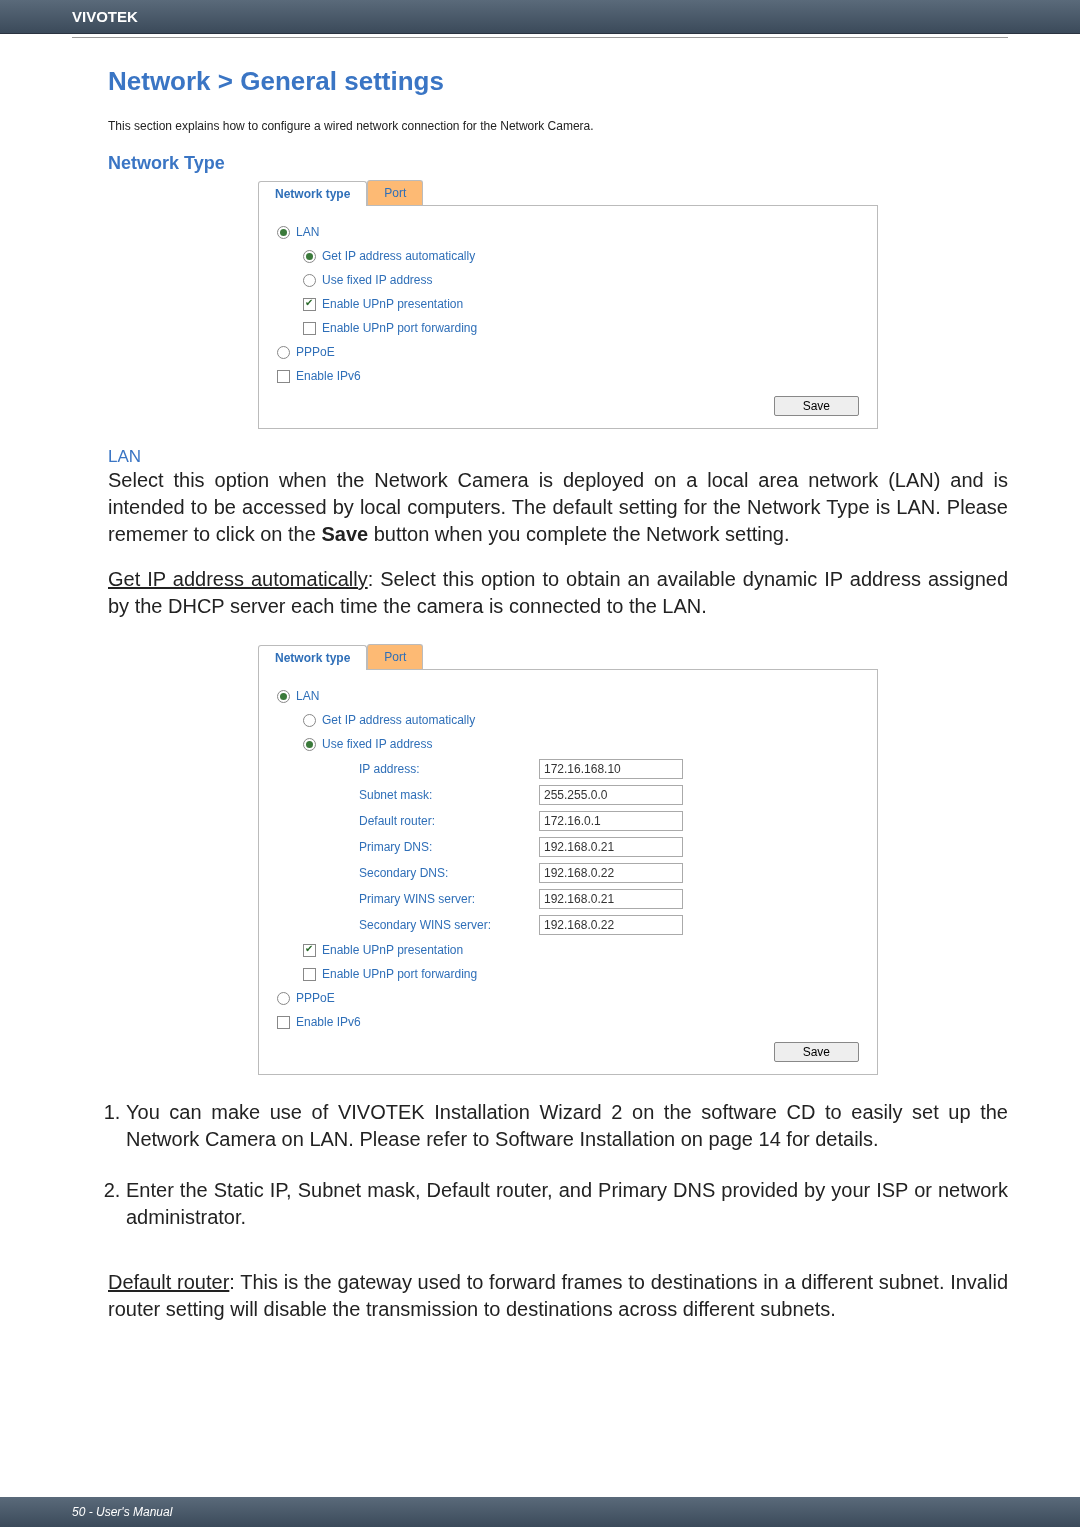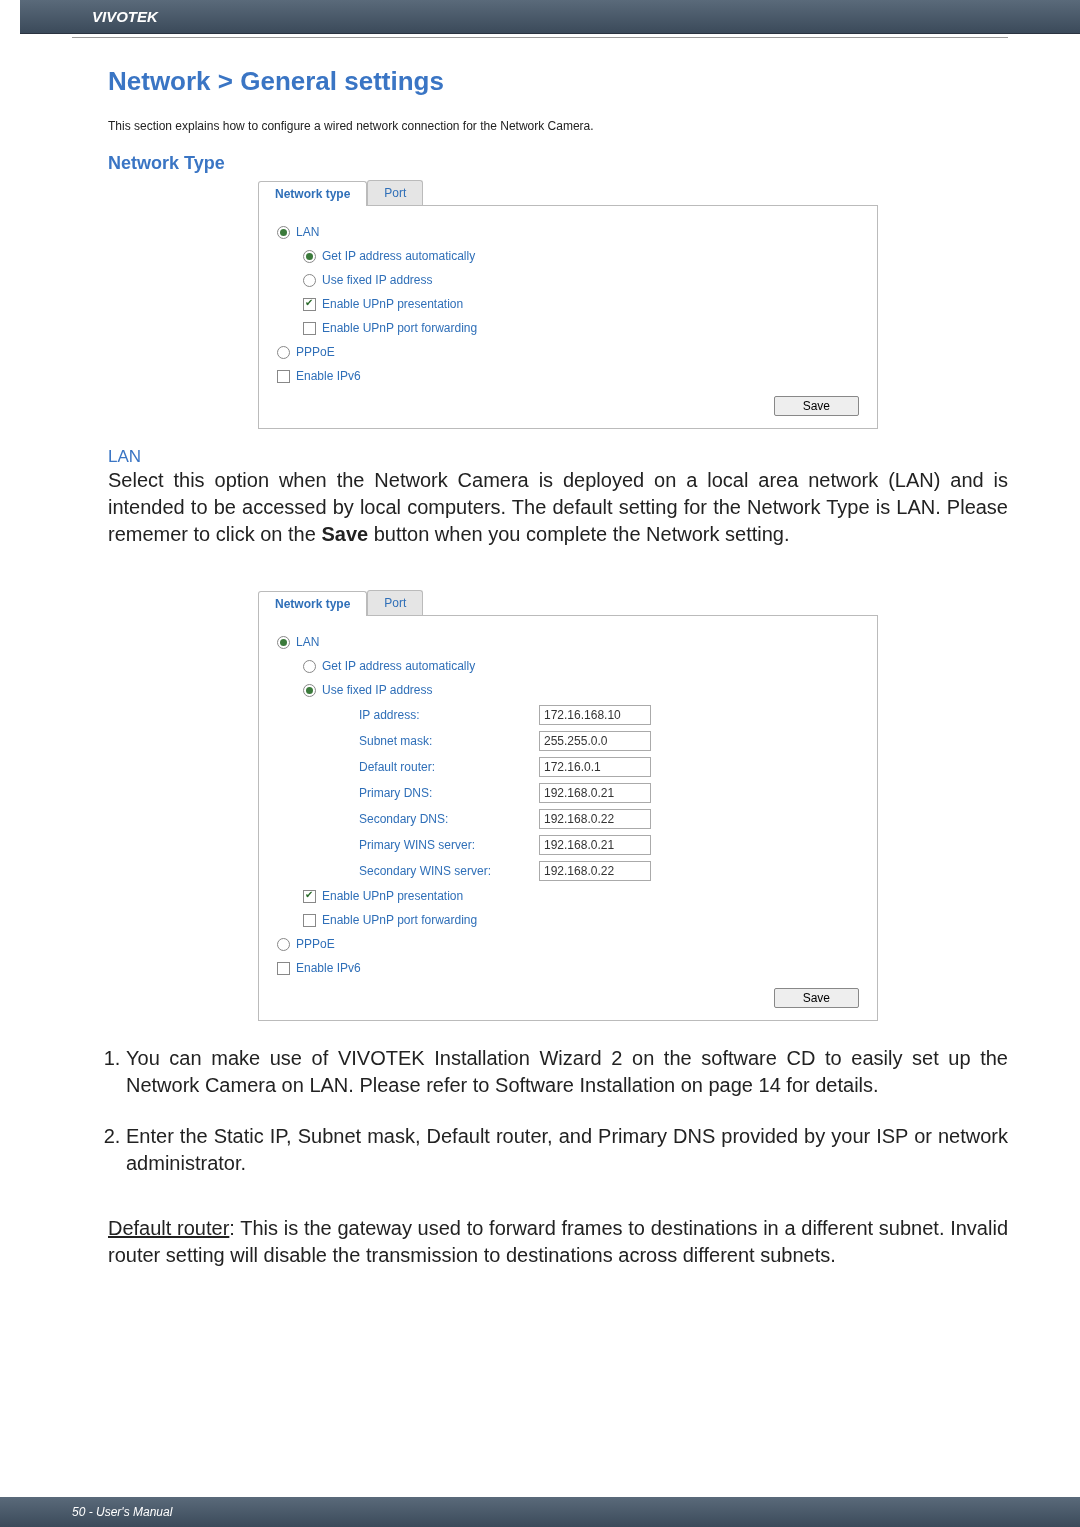--- a/index.html
+++ b/index.html
@@ -7,25 +7,23 @@
     font-family: Arial, Helvetica, sans-serif;
     width: 1080px;
     height: 1527px;
     background: #fff;
     position: relative;
   }
   .header-bar {
     background: linear-gradient(#5a6a7a, #3b4a5a);
     color: #fff;
     padding: 8px 0 8px 72px;
-    font-style: italic;
     font-weight: bold;
     font-size: 15px;
     border-bottom: 1px solid #2a3340;
-    margin-left: 20px;
   }
   .thin-line {
     border-top: 1px solid #999;
     margin: 3px 72px 0 72px;
   }
   .content {
     padding: 28px 72px 0 108px;
   }
   .page-title {
     color: #3a75c4;
@@ -49,21 +47,21 @@
     margin-left: 150px;
     margin-bottom: 18px;
   }
   .tabs {
     display: flex;
     font-size: 12px;
   }
   .tab {
     padding: 5px 16px;
     border: 1px solid #bbb;
-    background: #e5e5e5;
+    background: #fdba74;
     color: #2f6fb8;
     cursor: pointer;
     border-bottom: none;
     border-radius: 3px 3px 0 0;
   }
   .tab.active {
     background: #fff;
     font-weight: bold;
     position: relative;
     top: 1px;
@@ -116,21 +114,21 @@
     align-items: center;
     padding: 3px 0 3px 82px;
     font-size: 12px;
     color: #2f6fb8;
   }
   .field-row .lbl { width: 180px; }
   .field-row input {
     border: 1px solid #aaa;
     font-size: 12px;
     padding: 2px 4px;
-    width: 112px;
+    width: 144px;
     color: #333;
   }
   
   .body-text {
     font-size: 20px;
     color: #222;
     text-align: justify;
     line-height: 1.35;
   }
   .lan-head {
@@ -204,20 +202,23 @@
       </div>
       <button class="save-btn">Save</button>
     </div>
   </div>
 
   <div class="lan-head">LAN</div>
   <div class="body-text">
     Select this option when the Network Camera is deployed on a local area network (LAN) and is intended to be accessed by local computers. The default setting for the Network Type is LAN. Please rememer to click on the <b>Save</b> button when you complete the Network setting.
   </div>
   <div class="spacer"></div>
+  <div class="body-text">
+    <span class="under">Get IP address automatically</span><span>: Select this option to obtain an available dynamic IP address assigned by the DHCP server each time the camera is connected to the LAN.</span>
+  </div>
   <div class="spacer"></div>
 
   <div class="panel-wrap" style="margin-top:6px;">
     <div class="tabs">
       <div class="tab active">Network type</div>
       <div class="tab">Port</div>
     </div>
     <div class="panel">
       <div class="opt-row">
         <span class="radio checked"></span>

